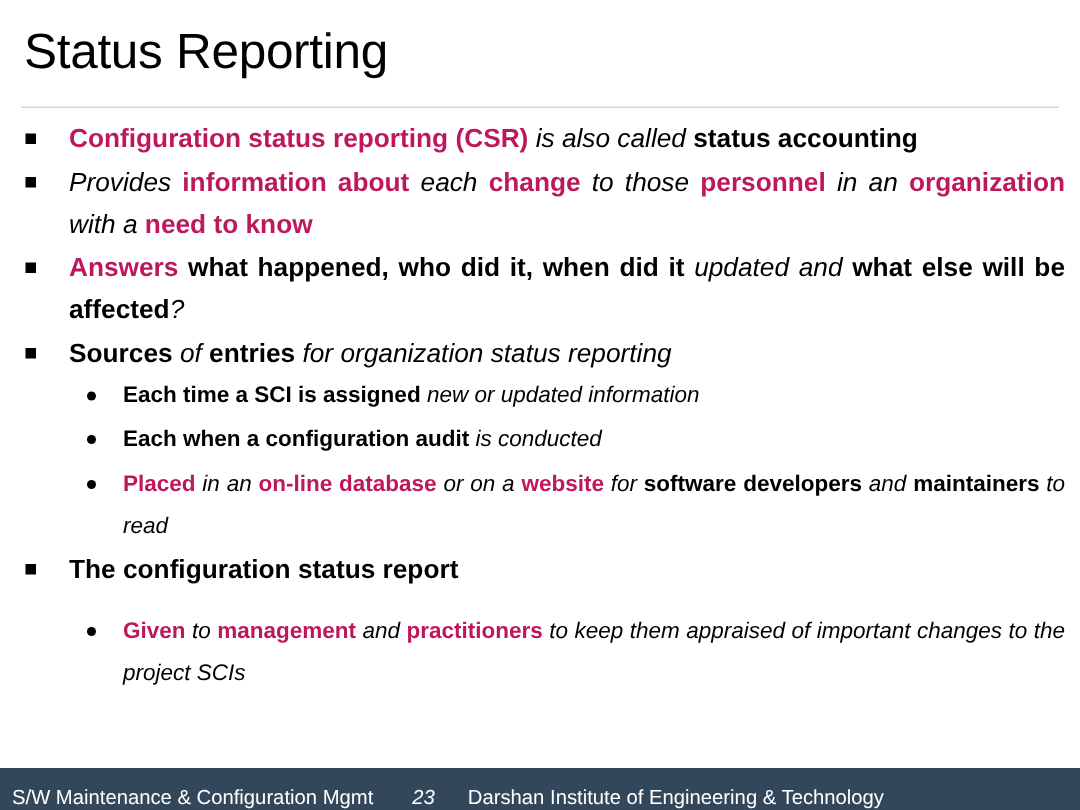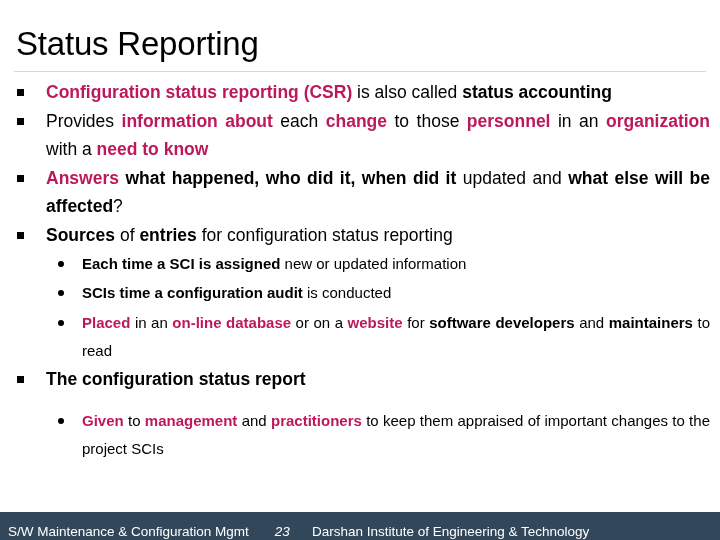--- a/index.html
+++ b/index.html
@@ -19,21 +19,21 @@
     position: relative;
     width: 720px;
     height: 540px;
     box-sizing: border-box;
   }
 
   
   .title-wrap {
     position: absolute;
     left: 0;
-    top: 24px;
+    top: 14px;
     width: 568px;
     padding: 0 16px;
     box-sizing: border-box;
   }
   .slide-title {
     font-size: 33px;
     line-height: 40px;
     color: #000000;
     font-weight: 400;
     letter-spacing: -0.2px;
@@ -92,21 +92,21 @@
     top: 0;
     width: 6px;
     height: 6px;
     border-radius: 50%;
     background: #000000;
     margin-top: 11px;
   }
   .bullet .txt { display: block; }
 
   
-  .r { font-weight: 400; }
+  .r { font-weight: 400; font-style: italic; }
   .b { font-weight: 700; }
   .red { color: #A11B1B; }
   .red.b { color: #be185d; font-weight: 700; }
 
   
   .b1 { margin-top: 1px; }
   .b2 { margin-top: 1px; }
   .b3 { margin-top: 1px; }
   .b4 { margin-top: 2px; }
   .b5 { margin-top: 1px; }
@@ -166,31 +166,31 @@
       <span class="txt"><span class="r">Provides </span><span class="red b">information about</span><span class="r"> each </span><span class="red b">change</span><span class="r"> to those </span><span class="red b">personnel</span><span class="r"> in an </span><span class="red b">organization</span><span class="r"> with a </span><span class="red b">need to know</span></span>
     </div>
 
     <div class="bullet lvl1 b3">
       <span class="marker"></span>
       <span class="txt"><span class="red b">Answers</span><span class="r"> </span><span class="b">what happened, who did it, when did it</span><span class="r"> updated and </span><span class="b">what else will be affected</span><span class="r">?</span></span>
     </div>
 
     <div class="bullet lvl1 b4">
       <span class="marker"></span>
-      <span class="txt"><span class="b">Sources</span><span class="r"> of </span><span class="b">entries</span><span class="r"> for configuration status reporting</span></span>
+      <span class="txt"><span class="b">Sources</span><span class="r"> of </span><span class="b">entries</span><span class="r"> for organization status reporting</span></span>
     </div>
 
     <div class="bullet lvl2 s1">
       <span class="marker"></span>
       <span class="txt"><span class="b">Each time a SCI is assigned</span><span class="r"> new or updated information</span></span>
     </div>
 
     <div class="bullet lvl2 s2">
       <span class="marker"></span>
-      <span class="txt"><span class="b">SCIs time a configuration audit</span><span class="r"> is conducted</span></span>
+      <span class="txt"><span class="b">Each when a configuration audit</span><span class="r"> is conducted</span></span>
     </div>
 
     <div class="bullet lvl2 s3">
       <span class="marker"></span>
       <span class="txt"><span class="red b">Placed</span><span class="r"> in an </span><span class="red b">on-line database</span><span class="r"> or on a </span><span class="red b">website</span><span class="r"> for </span><span class="b">software developers</span><span class="r"> and </span><span class="b">maintainers</span><span class="r"> to read</span></span>
     </div>
 
     <div class="bullet lvl1 b5">
       <span class="marker"></span>
       <span class="txt"><span class="b">The configuration status report</span></span>

